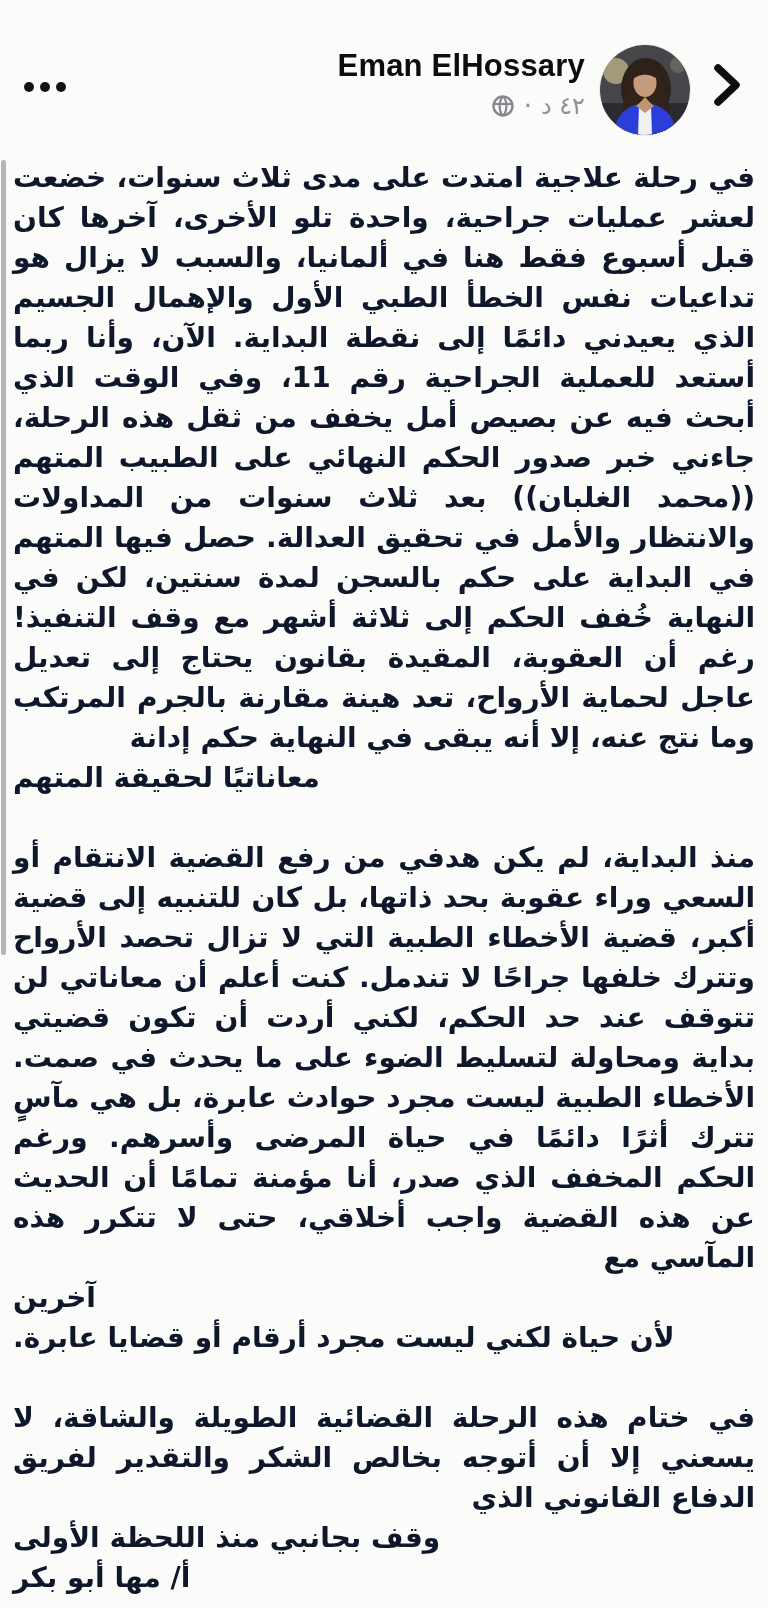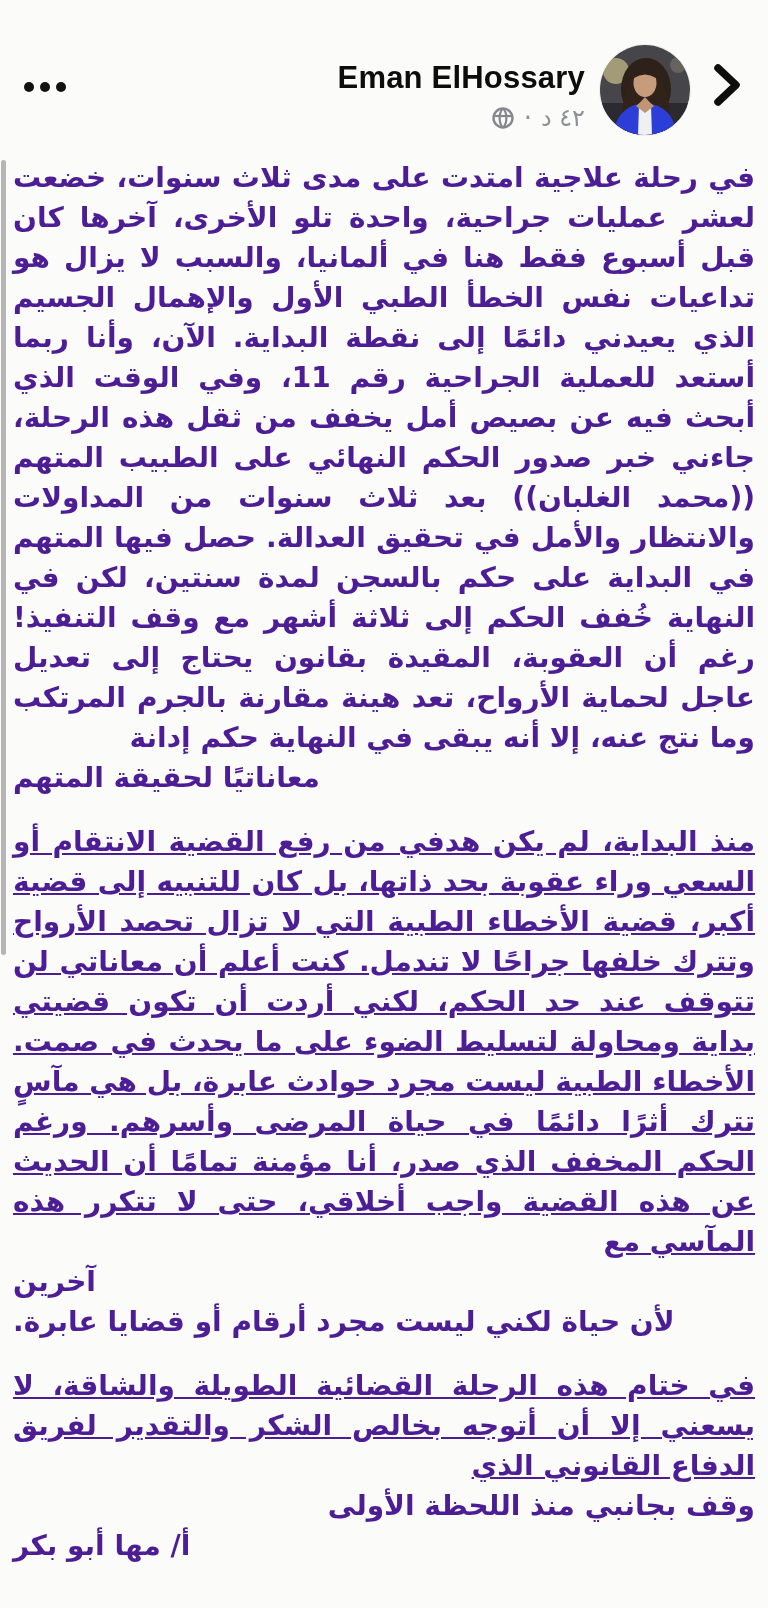--- a/index.html
+++ b/index.html
@@ -5,21 +5,21 @@
   html,body{margin:0;padding:0;}
   body{
     width:768px;height:1608px;overflow:hidden;position:relative;
     background:#fbfbfa;
     font-family:"DejaVu Sans",sans-serif;
   }
   
   .header{position:absolute;top:0;left:0;width:768px;height:150px;}
   .dots{position:absolute;left:24px;top:82px;display:flex;gap:6px;cursor:pointer;}
   .dots i{width:10px;height:10px;border-radius:50%;background:#121212;display:block;}
-  .identity{position:absolute;right:183px;top:60px;text-align:center;}
+  .identity{position:absolute;right:183px;top:48px;text-align:center;}
   .author{
     font-family:"Liberation Sans","DejaVu Sans",sans-serif;
     font-weight:bold;font-size:31px;color:#0d0d0d;letter-spacing:.2px;
     white-space:nowrap;
   }
   .meta{direction:rtl;margin-top:8px;display:flex;align-items:center;gap:9px;justify-content:flex-start;color:#8d9095;}
   .meta .time{font-size:24px;color:#8d9095;}
   .meta .sep{font-size:26px;line-height:20px;color:#8d9095;}
   .meta svg{display:block;}
   .avatar{
@@ -32,27 +32,27 @@
     position:absolute;left:1px;top:160px;width:5px;height:795px;
     background:#b5b5b5;border-radius:3px;
   }
   
   .post-body{
     position:absolute;top:158px;left:0;width:768px;
     padding:0 13px;box-sizing:border-box;
   }
   .para{
     direction:rtl;unicode-bidi:plaintext;
-    font-size:28px;line-height:40px;font-weight:600;color:#4c1d95;
+    font-size:28px;line-height:40px;font-weight:600;color:#0f172a;
     text-align:justify;
   }
   .para.just{text-align:justify;}
   .para.left{text-align:left;}
-  .para.center{text-align:right;}
-  .para.gap{margin-top:24px;text-decoration:underline;}
+  .para.center{text-align:left;}
+  .para.gap{margin-top:40px;}
 </style>
 </head>
 <body>
 
 <div class="header">
 
   <div class="dots">
     <i></i>
       <i></i>
       <i></i>

